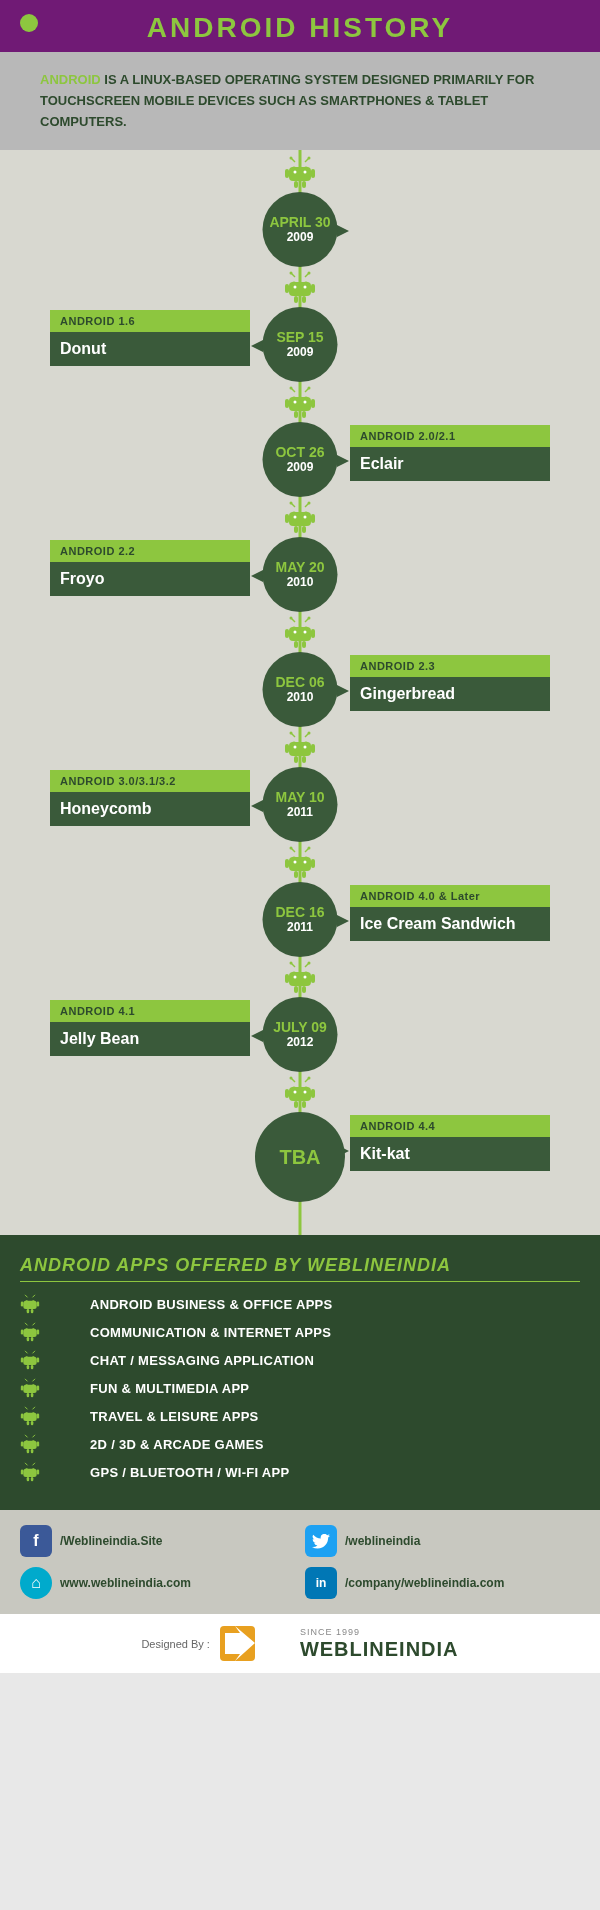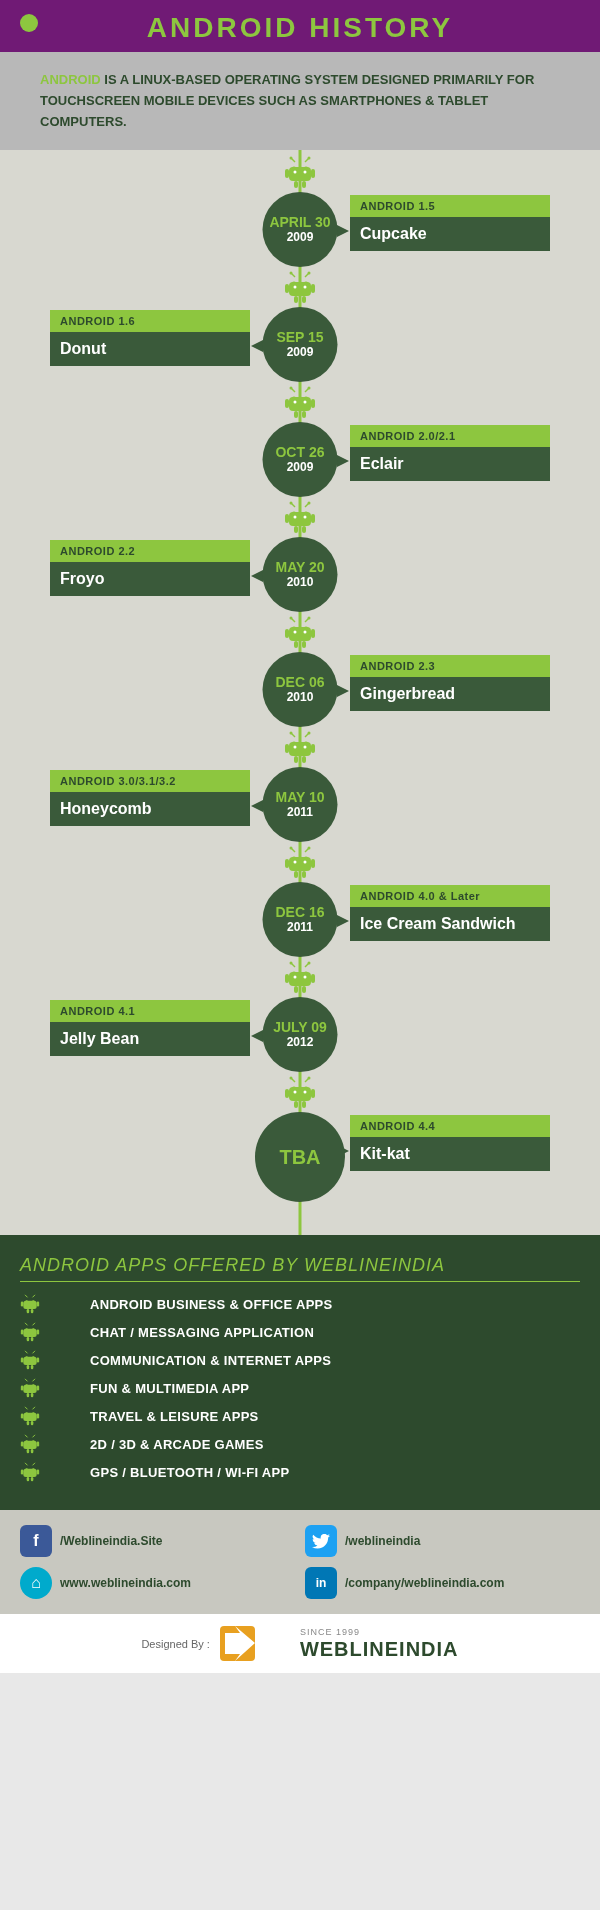--- a/index.html
+++ b/index.html
@@ -139,21 +139,21 @@
 
     
     .apps-section {
       background: #2d4a2d;
       padding: 15px 20px 20px;
     }
 
     .apps-title {
       color: #8dc63f;
       font-size: 18px;
-      font-weight: 400;
+      font-weight: 700;
       font-style: italic;
       letter-spacing: 1px;
       margin-bottom: 12px;
       padding: 5px 0;
       border-bottom: 1px solid #8dc63f;
     }
 
     .app-item {
       display: flex;
       align-items: center;
@@ -316,24 +316,20 @@
         <circle cx="27" cy="3" r="1.5" fill="#8dc63f"></circle>
         <circle cx="13" cy="17" r="1.5" fill="white"></circle>
         <circle cx="23" cy="17" r="1.5" fill="white"></circle>
       </svg>
     </div>
     <div class="circle-node">
       <span class="date-month">APRIL 30</span>
       <span class="date-year">2009</span>
     </div>
     <div class="arrow-right"></div>
-    <div class="info-box info-box-right">
-      <div class="version-label">ANDROID 1.5</div>
-      <div class="version-name">Cupcake</div>
-    </div>
   </div>
 
   <div class="entry-wrapper">
     <div class="robot-svg">
       <svg width="36" height="36" viewBox="0 0 36 36">
         <circle cx="12" cy="14" r="2.5" fill="#8dc63f"></circle>
         <circle cx="24" cy="14" r="2.5" fill="#8dc63f"></circle>
         <rect x="7" y="12" width="22" height="14" rx="4" fill="#8dc63f"></rect>
         <rect x="3" y="14" width="4" height="9" rx="2" fill="#8dc63f"></rect>
         <rect x="29" y="14" width="4" height="9" rx="2" fill="#8dc63f"></rect>
@@ -585,36 +581,36 @@
       <circle cx="8" cy="9" r="1.5" fill="#8dc63f"></circle>
       <circle cx="16" cy="9" r="1.5" fill="#8dc63f"></circle>
       <rect x="4" y="8" width="16" height="10" rx="3" fill="#8dc63f"></rect>
       <rect x="1" y="9" width="3" height="6" rx="1.5" fill="#8dc63f"></rect>
       <rect x="20" y="9" width="3" height="6" rx="1.5" fill="#8dc63f"></rect>
       <rect x="8" y="18" width="3" height="5" rx="1.5" fill="#8dc63f"></rect>
       <rect x="13" y="18" width="3" height="5" rx="1.5" fill="#8dc63f"></rect>
       <line x1="9" y1="4" x2="6" y2="1" stroke="#8dc63f" stroke-width="1.2"></line>
       <line x1="15" y1="4" x2="18" y2="1" stroke="#8dc63f" stroke-width="1.2"></line>
     </svg>
-    <span class="app-text">CHAT / MESSAGING APPLICATION</span>
+    <span class="app-text">COMMUNICATION &amp; INTERNET APPS</span>
   </div>
 
   <div class="app-item">
     <svg class="app-icon" viewBox="0 0 24 24">
       <circle cx="8" cy="9" r="1.5" fill="#8dc63f"></circle>
       <circle cx="16" cy="9" r="1.5" fill="#8dc63f"></circle>
       <rect x="4" y="8" width="16" height="10" rx="3" fill="#8dc63f"></rect>
       <rect x="1" y="9" width="3" height="6" rx="1.5" fill="#8dc63f"></rect>
       <rect x="20" y="9" width="3" height="6" rx="1.5" fill="#8dc63f"></rect>
       <rect x="8" y="18" width="3" height="5" rx="1.5" fill="#8dc63f"></rect>
       <rect x="13" y="18" width="3" height="5" rx="1.5" fill="#8dc63f"></rect>
       <line x1="9" y1="4" x2="6" y2="1" stroke="#8dc63f" stroke-width="1.2"></line>
       <line x1="15" y1="4" x2="18" y2="1" stroke="#8dc63f" stroke-width="1.2"></line>
     </svg>
-    <span class="app-text">COMMUNICATION &amp; INTERNET APPS</span>
+    <span class="app-text">CHAT / MESSAGING APPLICATION</span>
   </div>
 
   <div class="app-item">
     <svg class="app-icon" viewBox="0 0 24 24">
       <circle cx="8" cy="9" r="1.5" fill="#8dc63f"></circle>
       <circle cx="16" cy="9" r="1.5" fill="#8dc63f"></circle>
       <rect x="4" y="8" width="16" height="10" rx="3" fill="#8dc63f"></rect>
       <rect x="1" y="9" width="3" height="6" rx="1.5" fill="#8dc63f"></rect>
       <rect x="20" y="9" width="3" height="6" rx="1.5" fill="#8dc63f"></rect>
       <rect x="8" y="18" width="3" height="5" rx="1.5" fill="#8dc63f"></rect>

